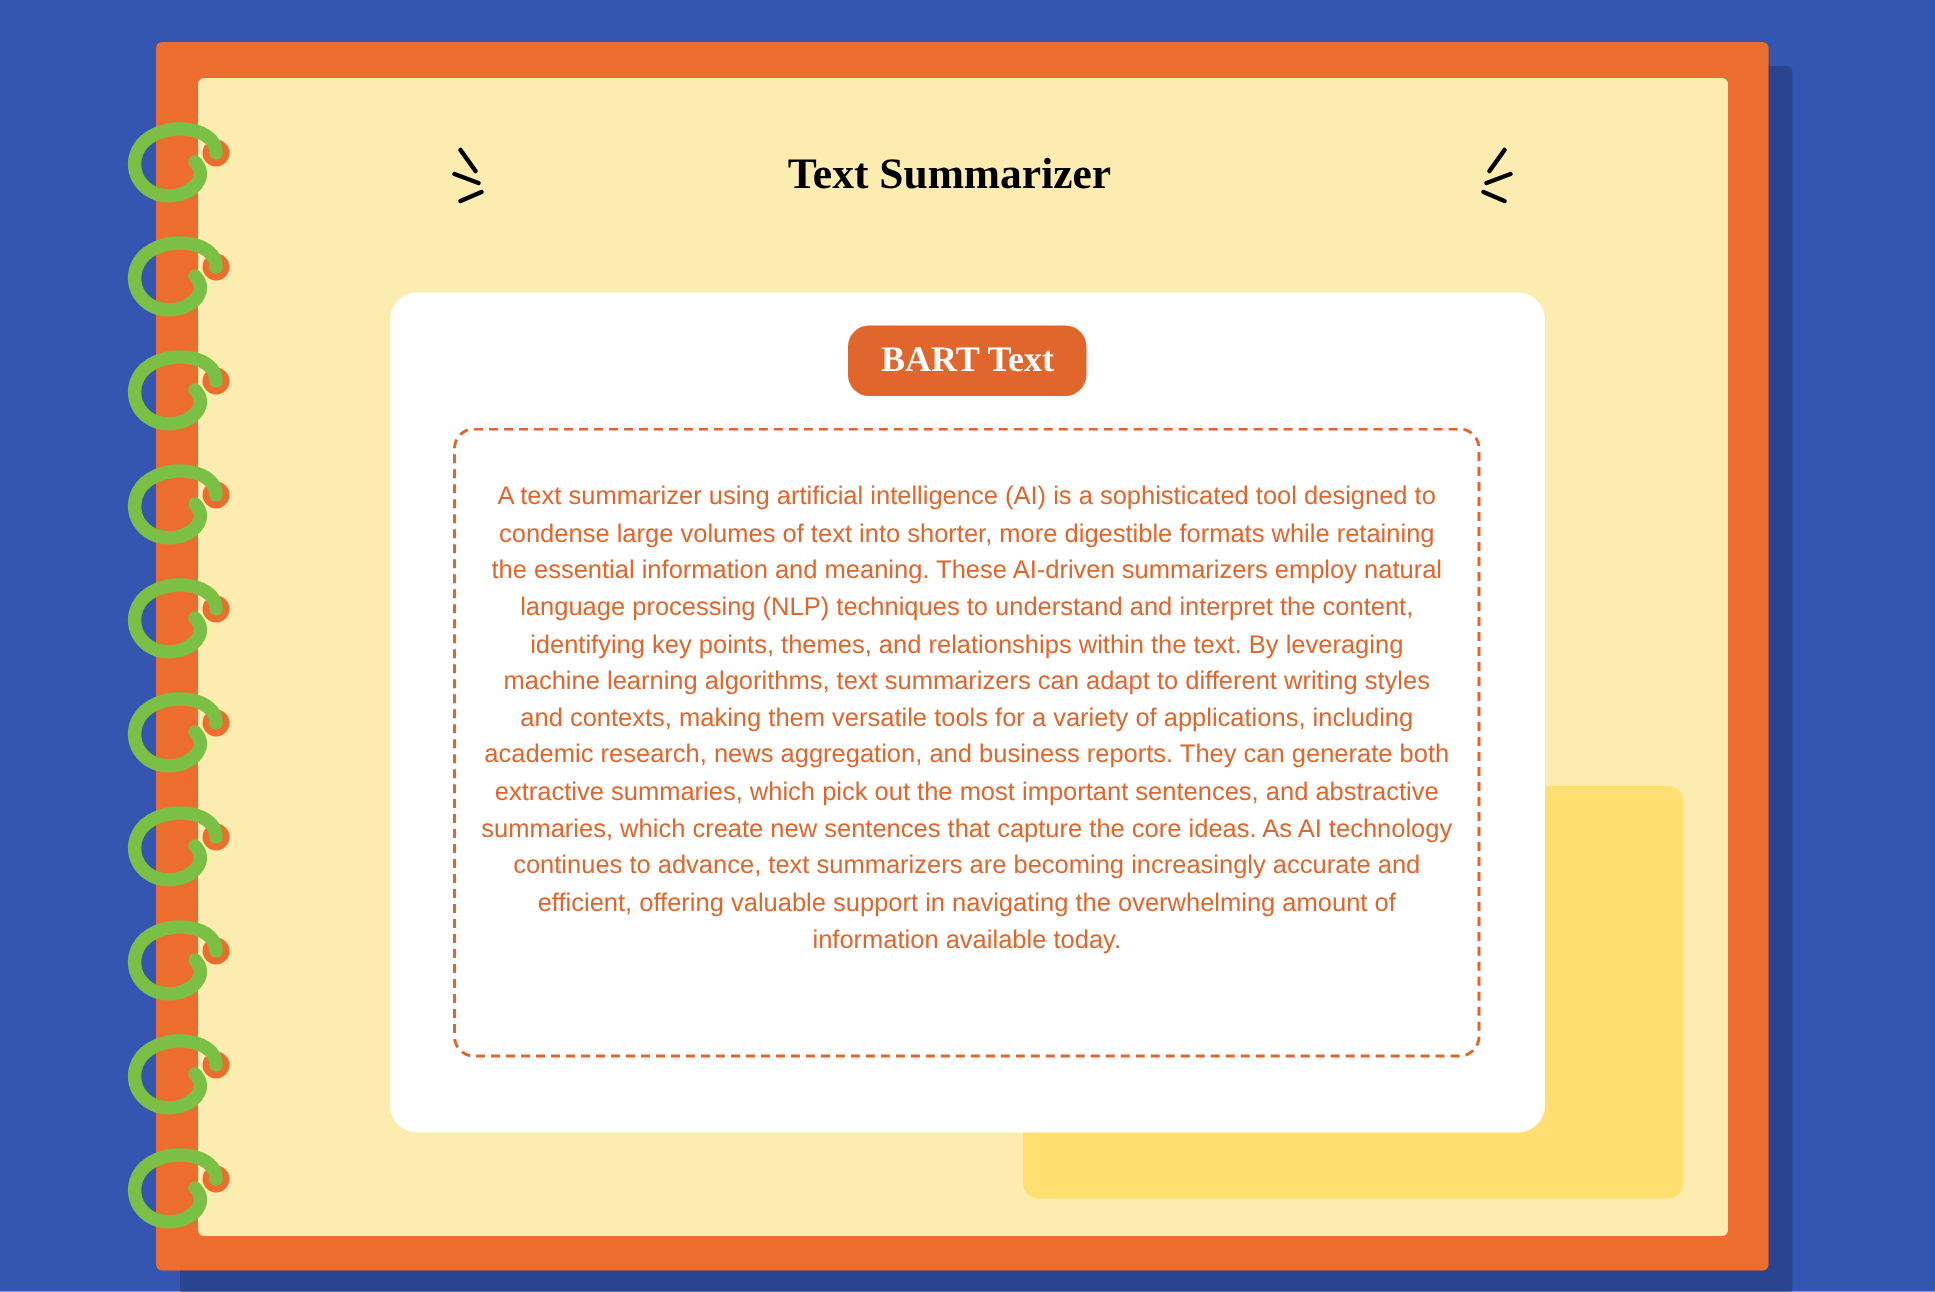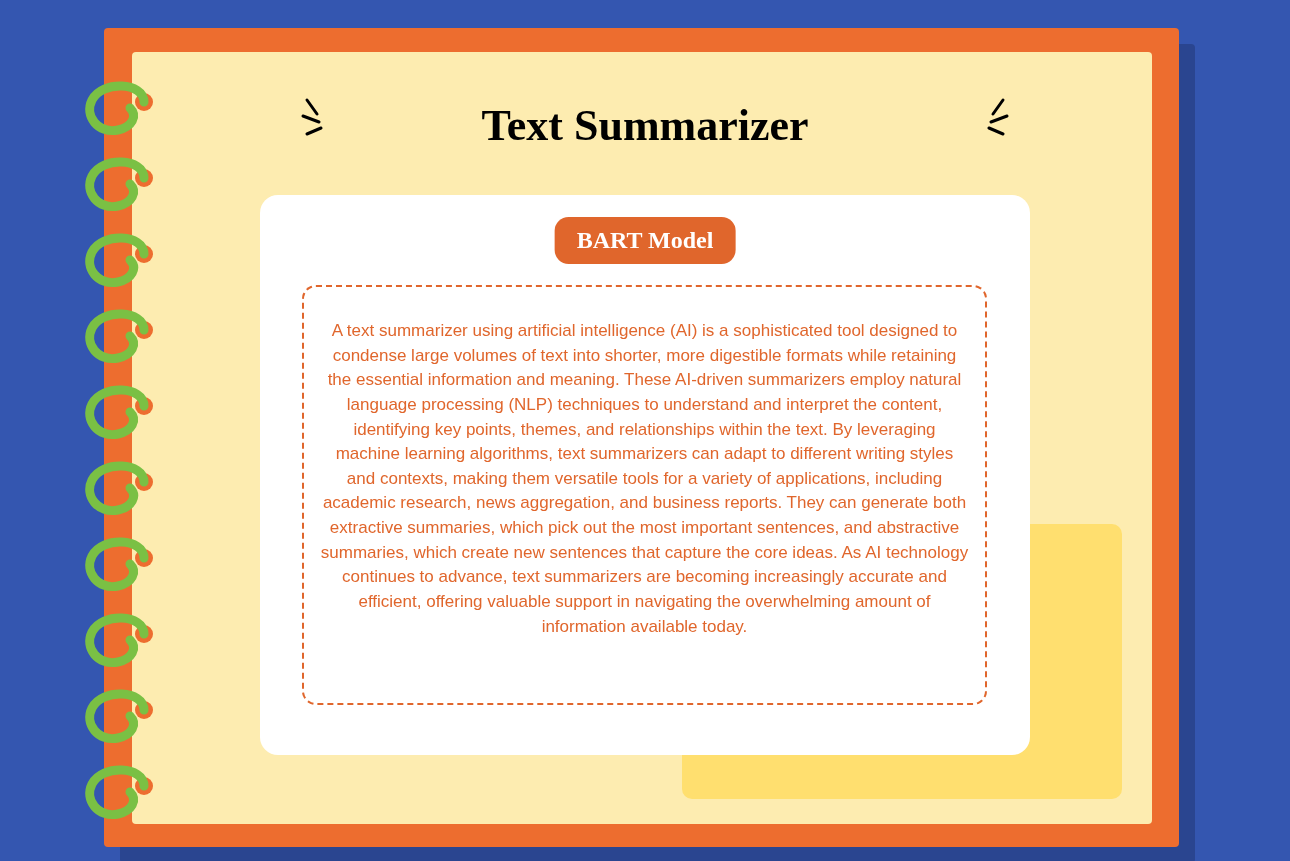--- a/index.html
+++ b/index.html
@@ -50,26 +50,26 @@
   .spiral-ring {
     position: absolute;
     left: 72px;
     width: 100px;
     height: 62px;
   }
   .ring-svg { width: 100%; height: 100%; }
   .title {
     position: absolute;
     top: 100px;
-    left: 260px;
+    left: 248px;
     width: 770px;
     text-align: center;
     font-family: 'Comic Sans MS', 'Marker Felt', cursive;
     font-weight: bold;
-    font-size: 44px;
+    font-size: 29px;
     color: #000;
   }
   .spark-left, .spark-right {
     position: absolute;
     top: 92px;
     width: 50px;
     height: 50px;
   }
   .spark-left { left: 295px; }
   .spark-right { left: 965px; }
@@ -176,17 +176,17 @@
 </div>
 <div class="spark-right">
   <svg viewBox="0 0 50 50">
     <line x1="38" y1="8" x2="28" y2="22" stroke="#000" stroke-width="3" stroke-linecap="round"></line>
     <line x1="42" y1="24" x2="26" y2="30" stroke="#000" stroke-width="3" stroke-linecap="round"></line>
     <line x1="38" y1="42" x2="24" y2="36" stroke="#000" stroke-width="3" stroke-linecap="round"></line>
   </svg>
 </div>
 
 <div class="card">
-  <div class="badge">BART Model</div>
+  <div class="badge">BART Text</div>
   <div class="dashed-box">
     <p class="body-text">A text summarizer using artificial intelligence (AI) is a sophisticated tool designed to condense large volumes of text into shorter, more digestible formats while retaining the essential information and meaning. These AI-driven summarizers employ natural language processing (NLP) techniques to understand and interpret the content, identifying key points, themes, and relationships within the text. By leveraging machine learning algorithms, text summarizers can adapt to different writing styles and contexts, making them versatile tools for a variety of applications, including academic research, news aggregation, and business reports. They can generate both extractive summaries, which pick out the most important sentences, and abstractive summaries, which create new sentences that capture the core ideas. As AI technology continues to advance, text summarizers are becoming increasingly accurate and efficient, offering valuable support in navigating the overwhelming amount of information available today.</p>
   </div>
 </div>
 
 </body></html>

